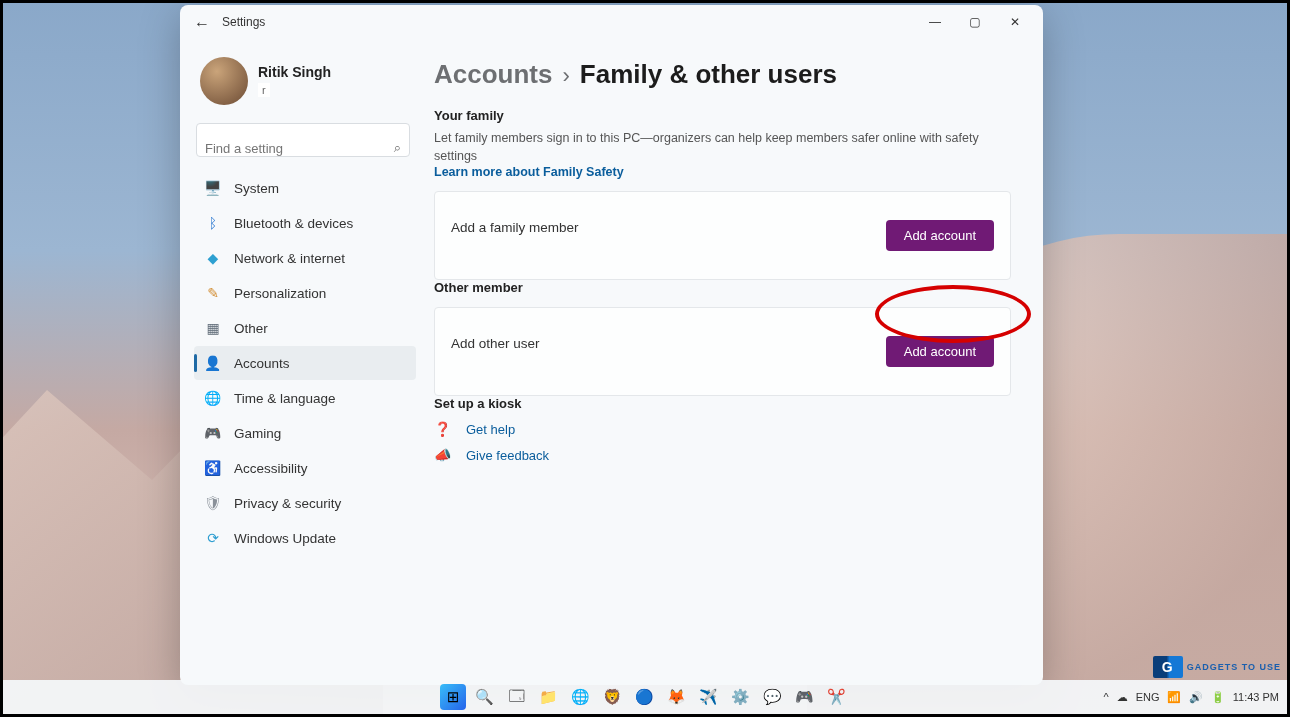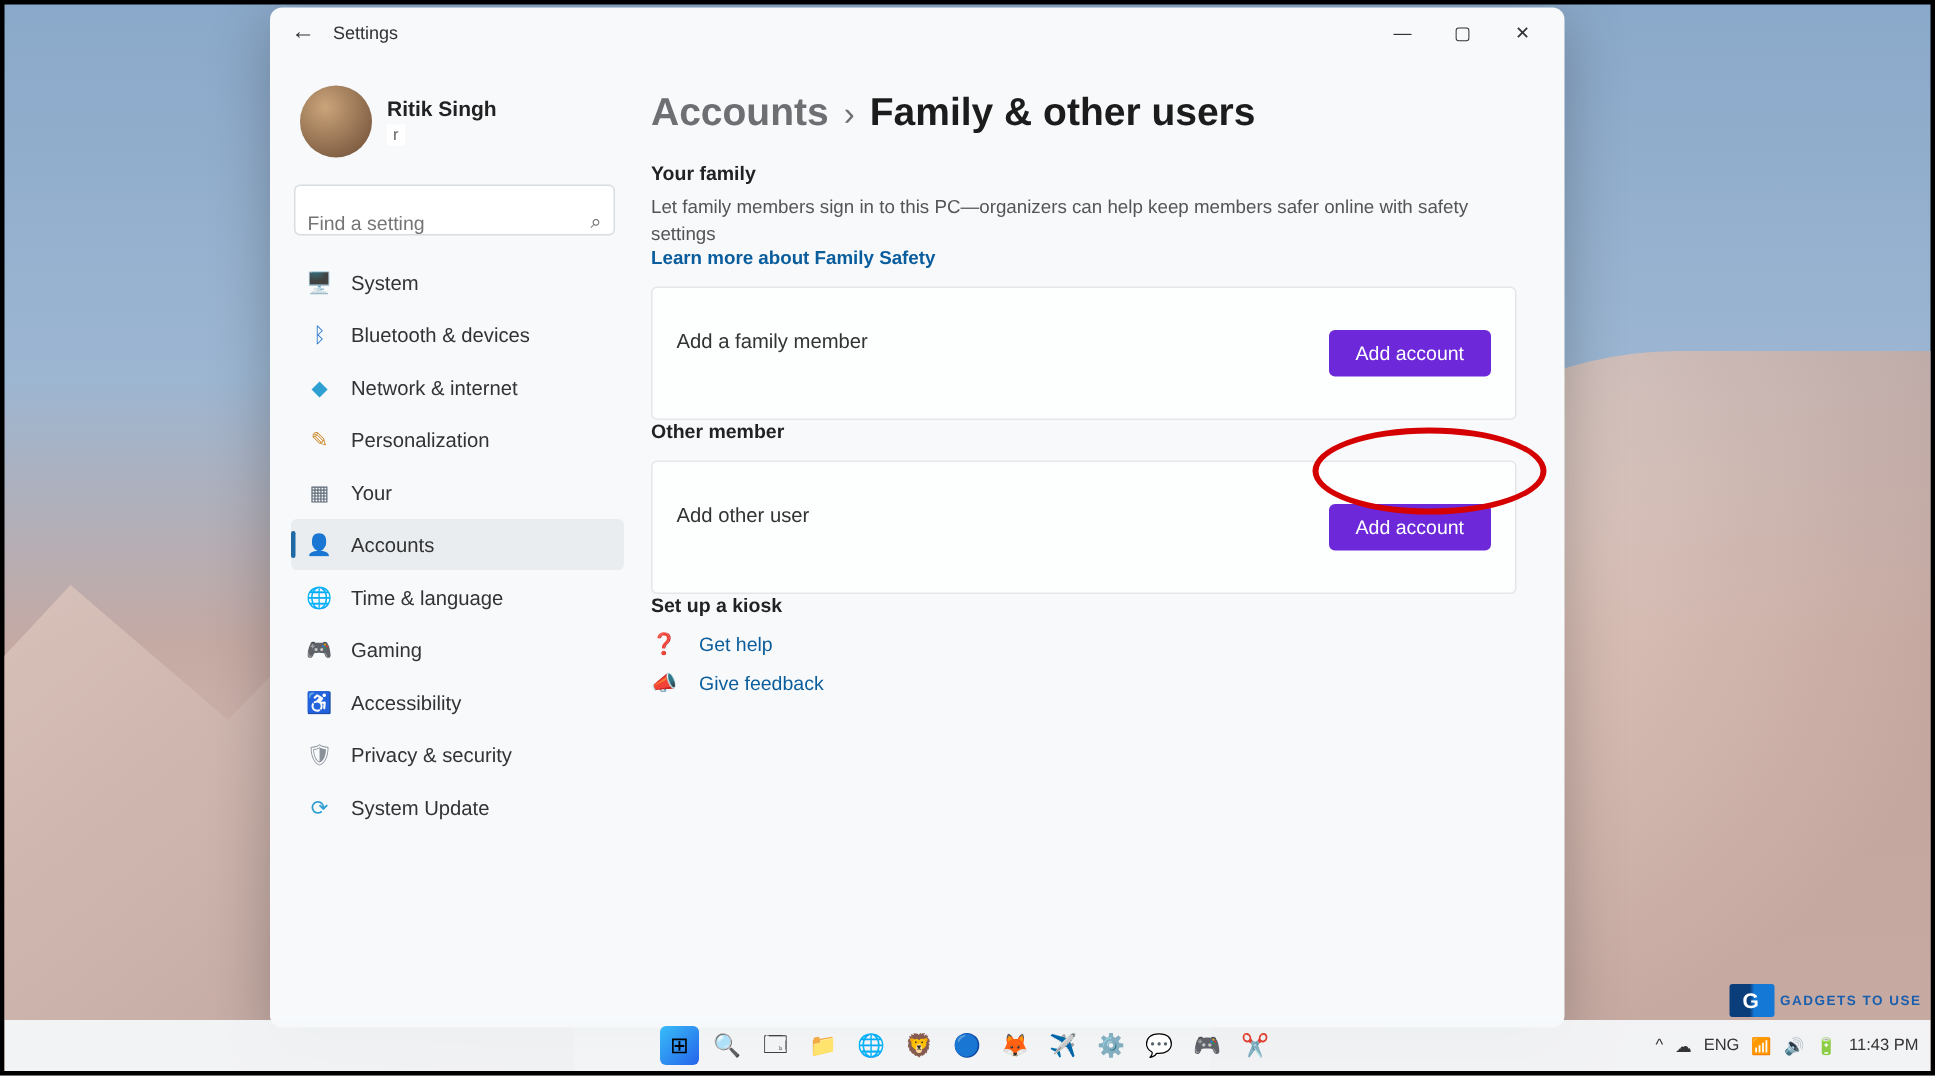--- a/index.html
+++ b/index.html
@@ -40,21 +40,21 @@
   .main { flex:1; padding:14px 32px 20px 10px; overflow:auto;}
   .breadcrumb { display:flex; align-items:baseline; gap:10px; margin-bottom:18px; margin-top:6px;}
   .bc1 { font-size:26px; font-weight:600; color:#6d6f72;}
   .bcsep { font-size:22px; color:#6d6f72;}
   .bc2 { font-size:26px; font-weight:700; color:#1c1c1c;}
   .section-h { font-size:13px; font-weight:600; color:#222; margin-bottom:6px;}
   .section-desc { font-size:12.5px; color:#555; line-height:1.45;}
   .link { color:#0a5d9c; cursor:pointer; font-size:12.5px; font-weight:600;}
   .card { border:1px solid #e4e7ea; border-radius:4px; background:#fdfefe; padding:28px 16px; display:flex; align-items:flex-start; justify-content:space-between; margin-top:12px;}
   .card-label { font-size:13.5px; color:#333;}
-  .btn { background:#6d28d9; color:#fff; border:0; border-radius:4px; padding:8px 18px; font-size:13px; cursor:pointer;}
+  .btn { background:#701a75; color:#fff; border:0; border-radius:4px; padding:8px 18px; font-size:13px; cursor:pointer;}
   .section { }
   .helprow { display:flex; align-items:center; gap:14px; margin-top:10px;}
   .helprow .hicon { width:18px; font-size:14px; color:#444;}
   .helprow a { font-size:13px; color:#0a5d9c; cursor:pointer;}
   .circle-highlight { position:absolute; border:4px solid #d50000; border-radius:50%; width:156px; height:58px; pointer-events:none;}
   .taskbar { position:absolute; bottom:0; left:0; right:0; height:34px; background:rgba(245,248,251,.92); display:flex; align-items:center; justify-content:center; gap:6px;}
   .tb-center { display:flex; gap:6px; align-items:center;}
   .tbicon { width:26px; height:26px; border-radius:4px; display:flex; align-items:center; justify-content:center; font-size:15px;}
   .tb-right { position:absolute; right:8px; display:flex; align-items:center; gap:8px; font-size:11px; color:#333;}
   .watermark { position:absolute; right:6px; bottom:36px; font-size:9px; letter-spacing:1px; color:#1a5fae; font-weight:700; display:flex; align-items:center; gap:4px;}
@@ -103,21 +103,21 @@
           <div class="navitem">
             <span class="nicon" style="color:#2ea0d1">◆</span>
             <span>Network &amp; internet</span>
           </div>
           <div class="navitem">
             <span class="nicon" style="color:#d18b2e">✎</span>
             <span>Personalization</span>
           </div>
           <div class="navitem">
             <span class="nicon" style="color:#5e6a76">▦</span>
-            <span>Your</span>
+            <span>Other</span>
           </div>
           <div class="navitem active">
             <span class="nicon" style="color:#2e9e6b">👤</span>
             <span>Accounts</span>
           </div>
           <div class="navitem">
             <span class="nicon" style="color:#2e9ed1">🌐</span>
             <span>Time &amp; language</span>
           </div>
           <div class="navitem">
@@ -127,21 +127,21 @@
           <div class="navitem">
             <span class="nicon" style="color:#3a6ea5">♿</span>
             <span>Accessibility</span>
           </div>
           <div class="navitem">
             <span class="nicon" style="color:#8a9199">🛡</span>
             <span>Privacy &amp; security</span>
           </div>
           <div class="navitem">
             <span class="nicon" style="color:#2e9ed1">⟳</span>
-            <span>System Update</span>
+            <span>Windows Update</span>
           </div>
         </nav>
     </aside>
 
     <main class="main">
       <div class="breadcrumb">
         <span class="bc1">Accounts</span>
         <span class="bcsep">›</span>
         <span class="bc2">Family &amp; other users</span>
       </div>

